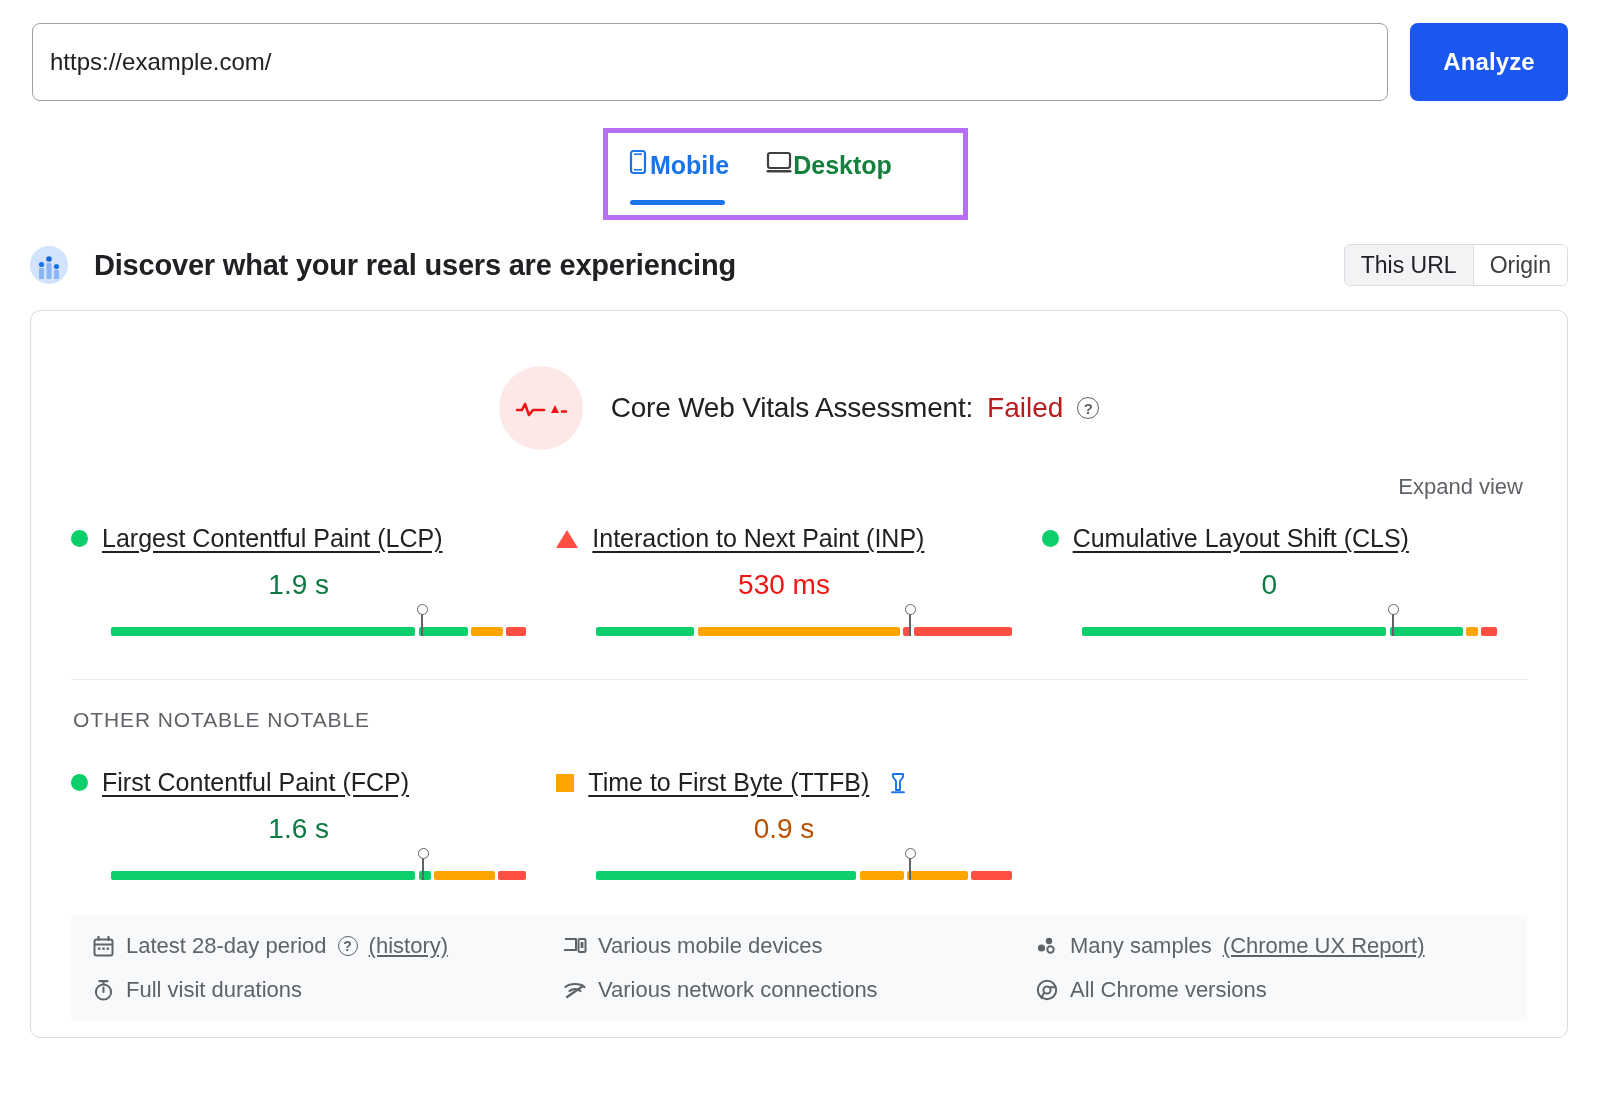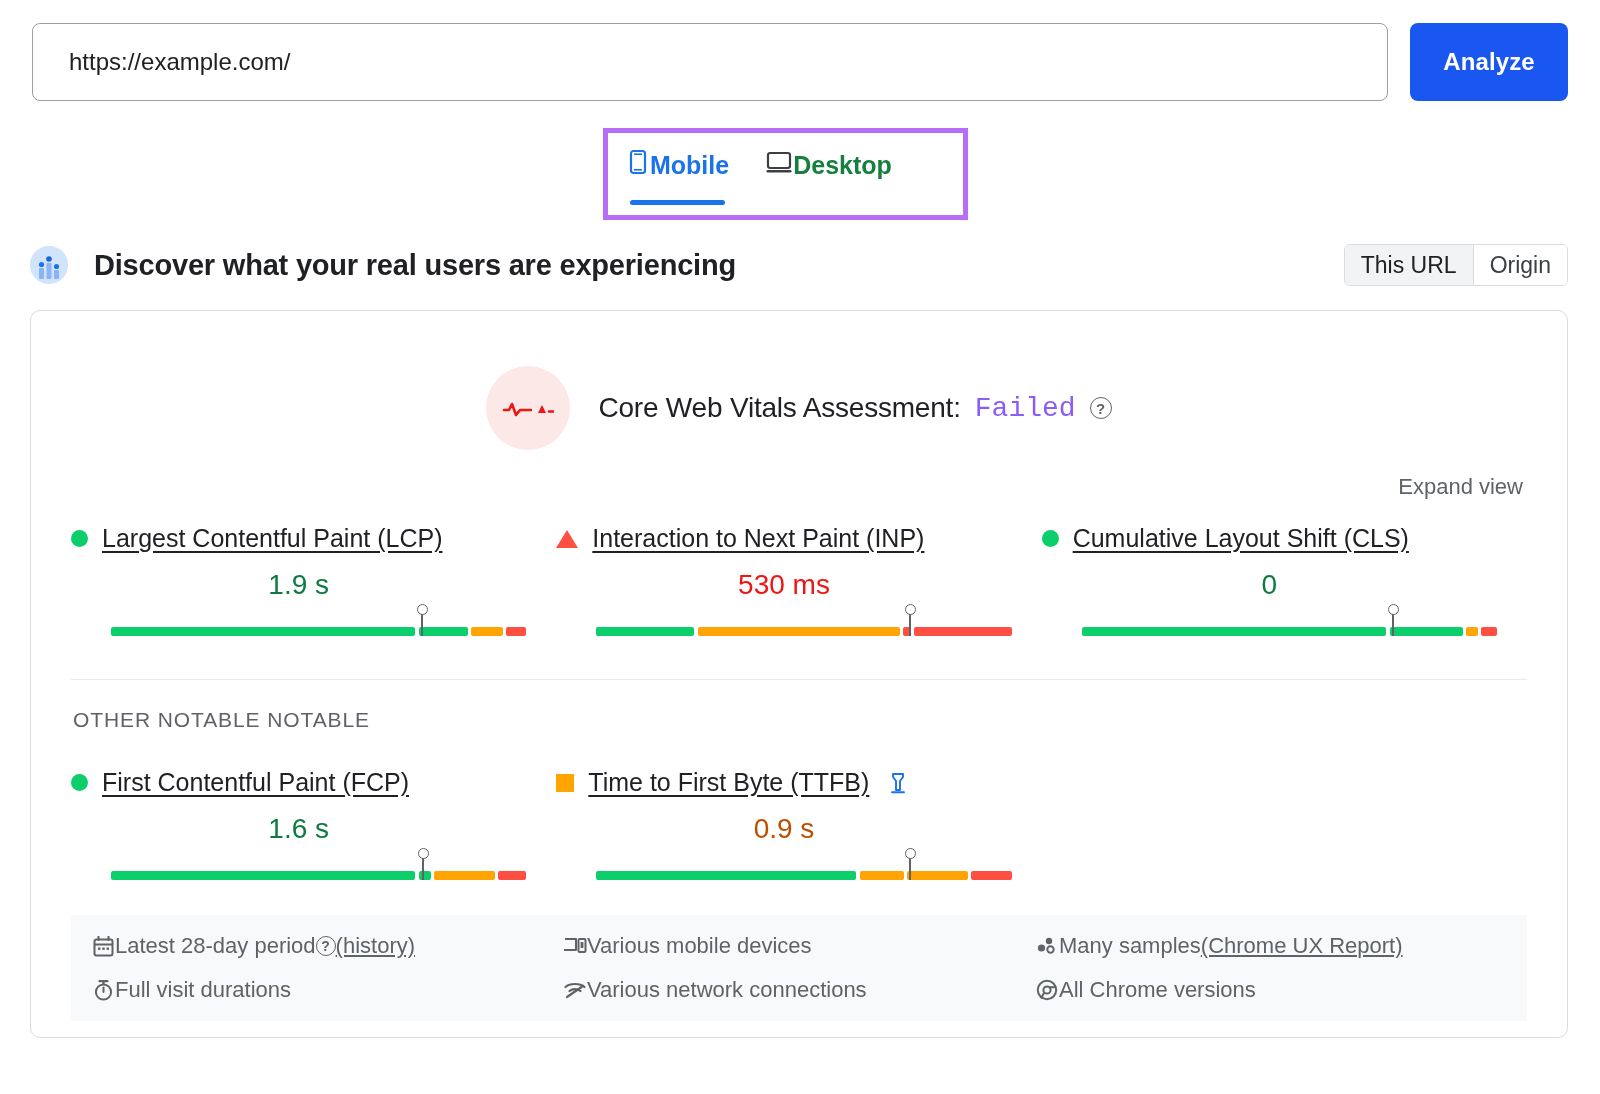--- a/index.html
+++ b/index.html
@@ -32,21 +32,21 @@
   }
   .url-input {
     flex: 1 1 auto;
     height: 78px;
     border: 1px solid #9aa0a6;
     border-radius: 8px;
     background: #fff;
     font-family: "Liberation Sans", sans-serif;
     font-size: 24px;
     color: #202124;
-    padding: 0 36px;
+    padding: 0 17px;
     outline: none;
   }
   .analyze-btn {
     width: 158px;
     height: 78px;
     border: none;
     border-radius: 8px;
     background: #1a56f0;
     color: #ffffff;
     font-family: "Liberation Sans", sans-serif;
@@ -178,21 +178,21 @@
   }
   .assess-text {
     font-size: 28px;
     color: #202124;
     white-space: nowrap;
     display: flex;
     align-items: center;
     gap: 14px;
   }
   .assess-text .label { letter-spacing: -.2px; }
-  .assess-text .verdict { color: #8b5cf6; font-family: Liberation Mono, monospace; }
+  .assess-text .verdict { color: #b91c1c; }
   .help-circle {
     width: 22px; height: 22px;
     border: 1.8px solid #5f6368;
     border-radius: 50%;
     display: inline-flex;
     align-items: center;
     justify-content: center;
     font-size: 15px;
     color: #5f6368;
     font-weight: bold;
@@ -304,21 +304,21 @@
     height: 106px;
     background: #f8f9fa;
     display: flex;
     align-items: center;
     padding: 0 20px;
   }
   .foot-col { width: 33.333%; display: flex; flex-direction: column; gap: 18px; }
   .foot-item {
     display: flex;
     align-items: center;
-    gap: 0;
+    gap: 11px;
     font-size: 22px;
     color: #5f6368;
     white-space: nowrap;
   }
   .foot-item .ico { width: 24px; height: 24px; flex: 0 0 auto; display: inline-flex; align-items: center; justify-content: center; }
   .foot-link { text-decoration: underline; cursor: pointer; color: #5f6368; }
   .help-circle.small { width: 20px; height: 20px; font-size: 14px; border-width: 1.6px; }
 </style>
 </head>
 <body>

